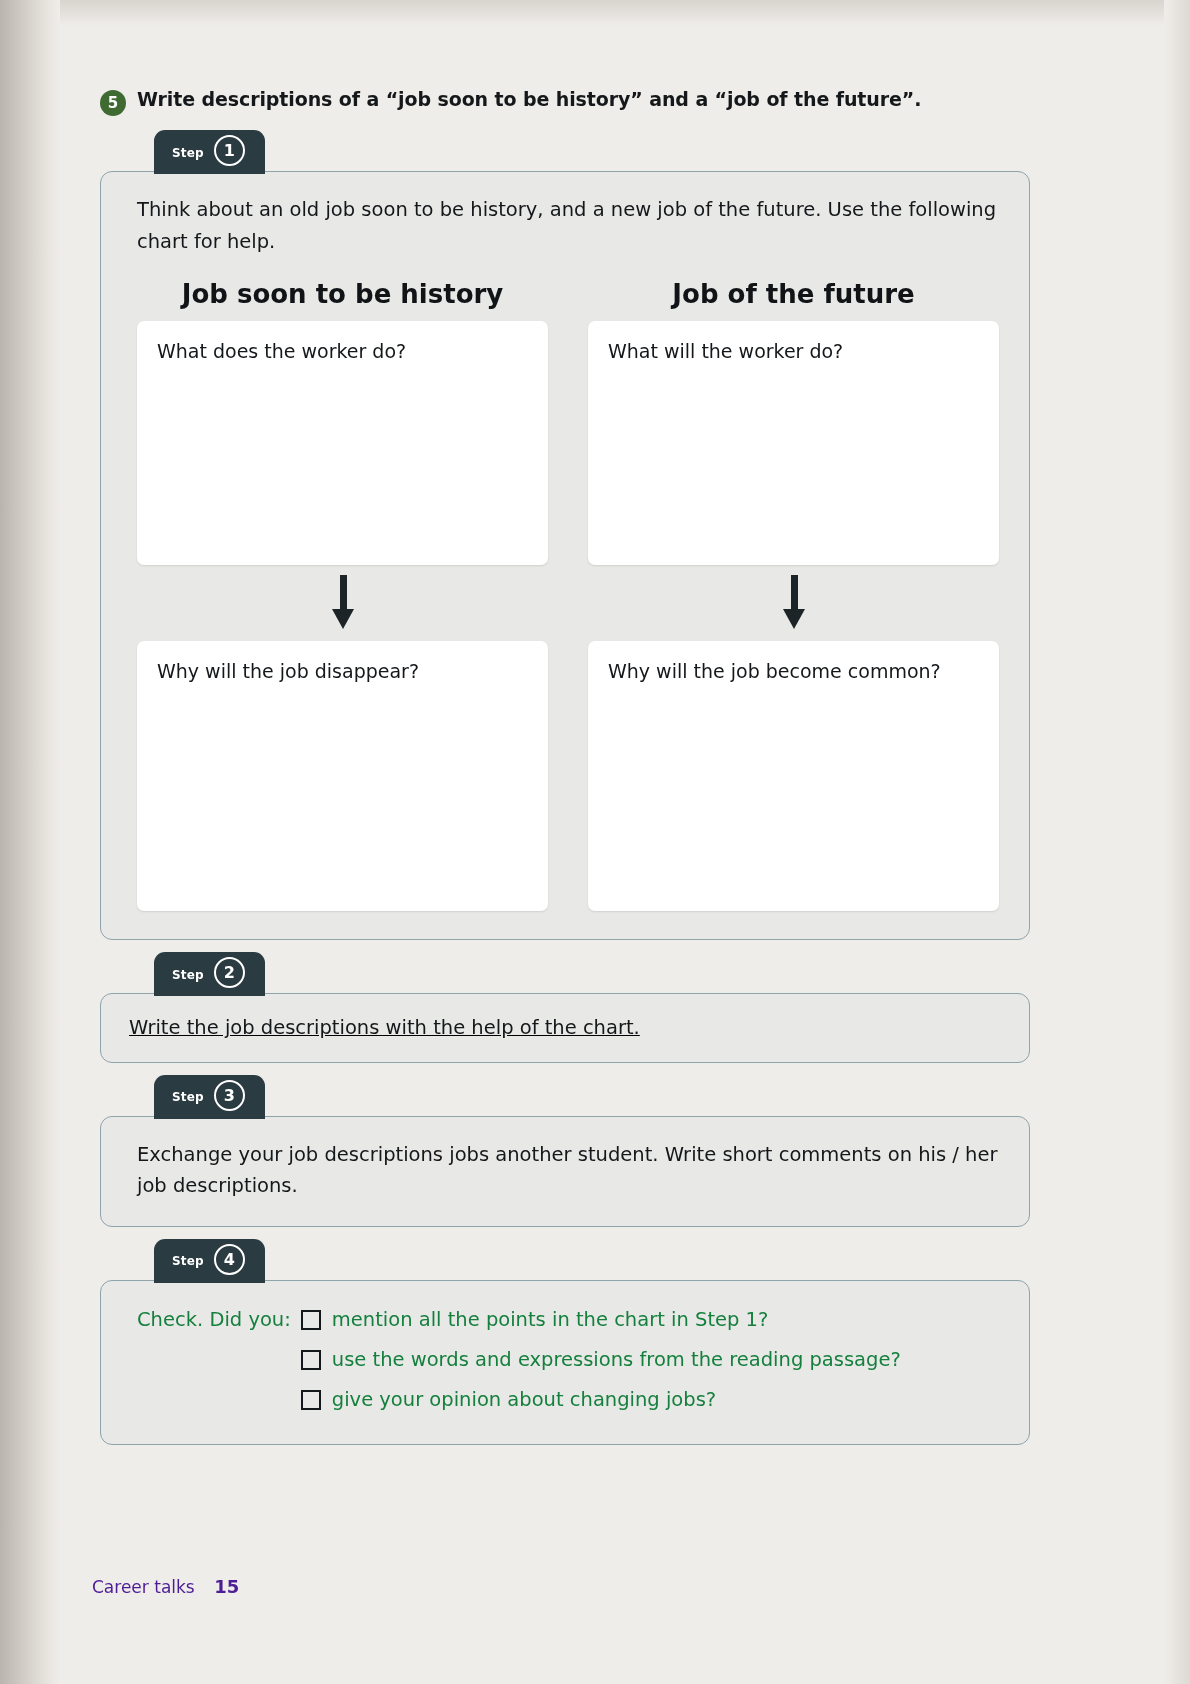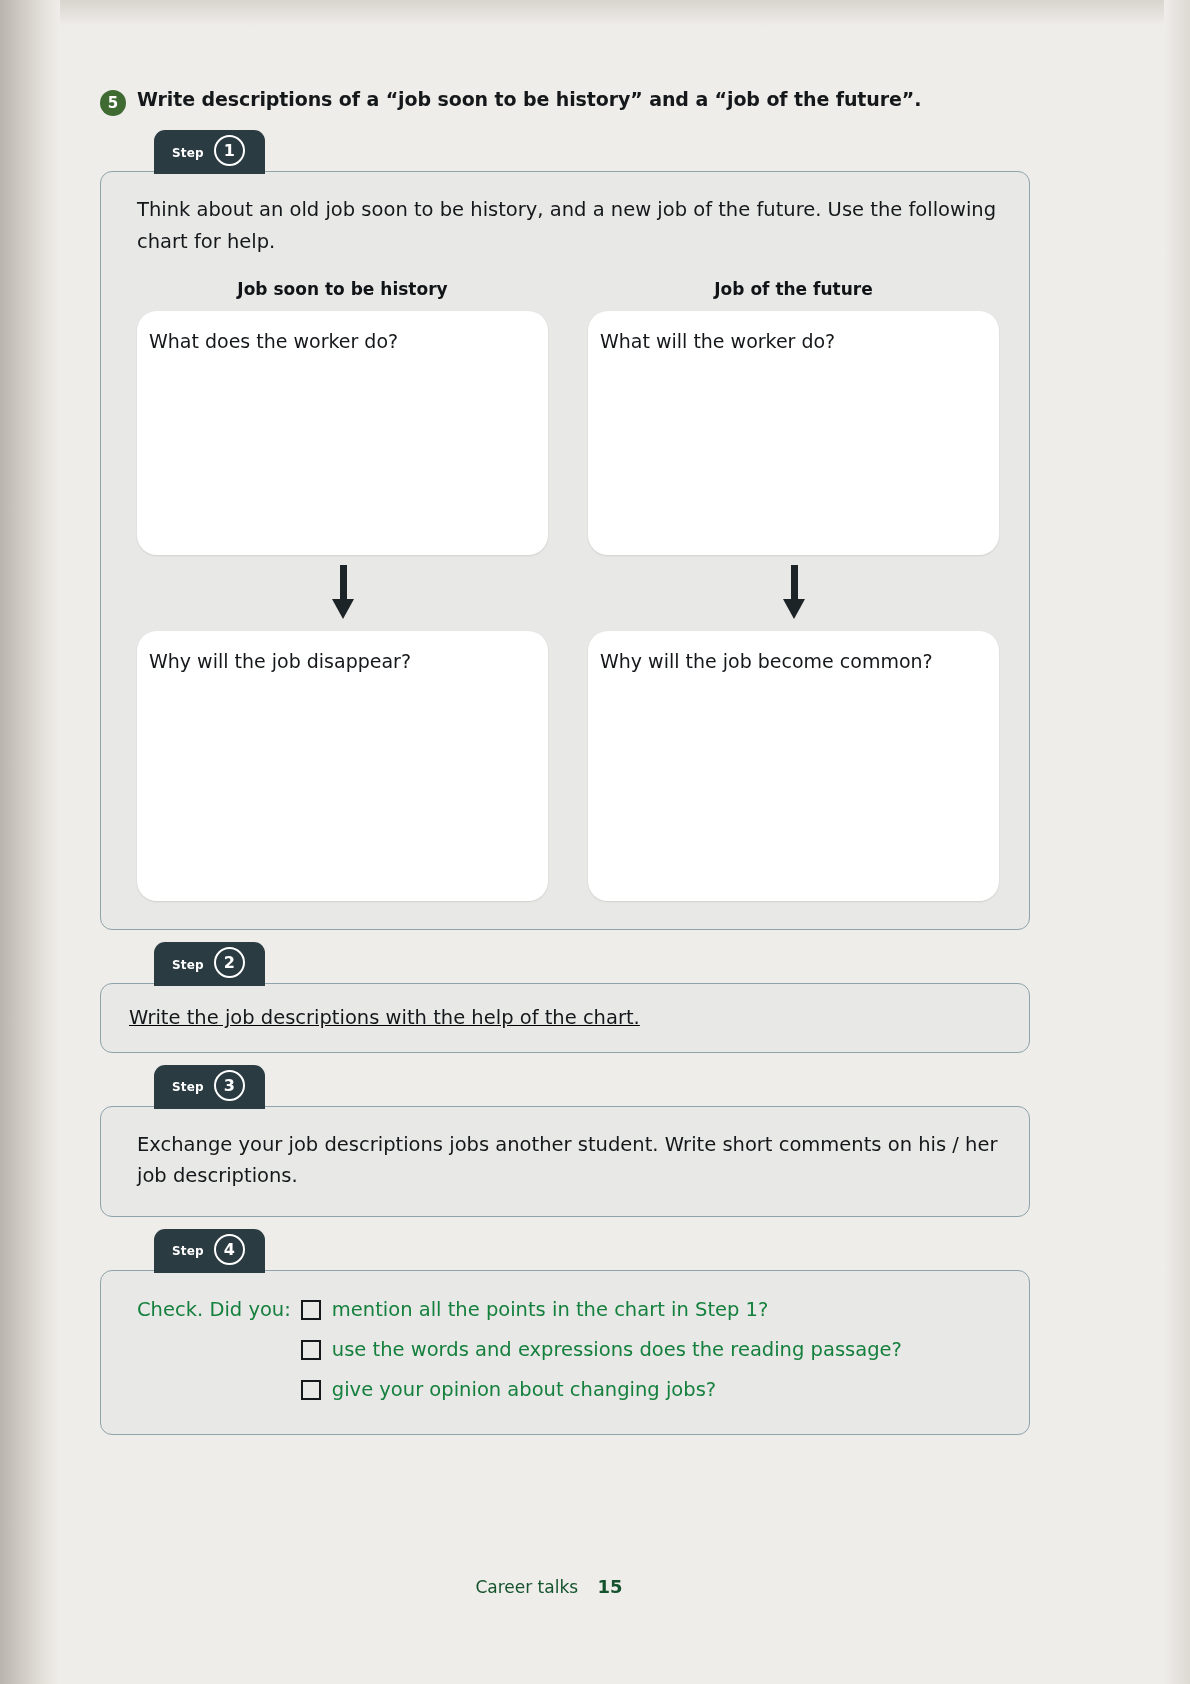--- a/index.html
+++ b/index.html
@@ -151,35 +151,35 @@
   .chart {
     margin-top: 22px;
   }
   .chart-head {
     display: flex;
     gap: 40px;
   }
   .chart-col-title {
     flex: 1 1 0;
     text-align: center;
-    font-size: 17px;
+    font-size: 26px;
     font-weight: bold;
     color: #111417;
     margin-bottom: 12px;
   }
   .chart-row {
     display: flex;
     gap: 40px;
   }
   .cell {
     flex: 1 1 0;
     background: #ffffff;
-    border-radius: 20px;
+    border-radius: 7px;
     box-shadow: 0 1px 2px rgba(0,0,0,0.10);
-    padding: 16px 18px 16px 12px;
+    padding: 16px 18px 16px 20px;
     font-size: 19px;
     color: #15181a;
     line-height: 1.5;
   }
   .cell.tall { height: 212px; }
   .cell.tall2 { height: 238px; }
 
   .arrow-row {
     display: flex;
     gap: 40px;
@@ -237,26 +237,26 @@
   .checkbox {
     width: 16px;
     height: 16px;
     border: 2px solid #15181a;
     flex: 0 0 auto;
     margin-top: 5px;
   }
 
   .footer {
     position: absolute;
-    left: 84px;
+    left: 92px;
     top: 1576px;
     width: 930px;
-    text-align: center;
+    text-align: left;
     font-size: 17px;
-    color: #14532d;
+    color: #4c1d95;
   }
   .footer .fpage {
     font-weight: bold;
     margin-left: 14px;
     font-size: 18px;
   }
 
   .spacer-12 { height: 12px; }
 </style>
 </head>
@@ -348,21 +348,21 @@
     <div class="step-box box4">
       <div class="checklist">
         <div class="check-lead">Check. Did you:</div>
         <div class="check-items">
           <div class="check-item">
             <span class="checkbox"></span>
             <span>mention all the points in the chart in Step 1?</span>
           </div>
           <div class="check-item">
             <span class="checkbox"></span>
-            <span>use the words and expressions does the reading passage?</span>
+            <span>use the words and expressions from the reading passage?</span>
           </div>
           <div class="check-item">
             <span class="checkbox"></span>
             <span>give your opinion about changing jobs?</span>
           </div>
         </div>
       </div>
     </div>
 
   </div>

